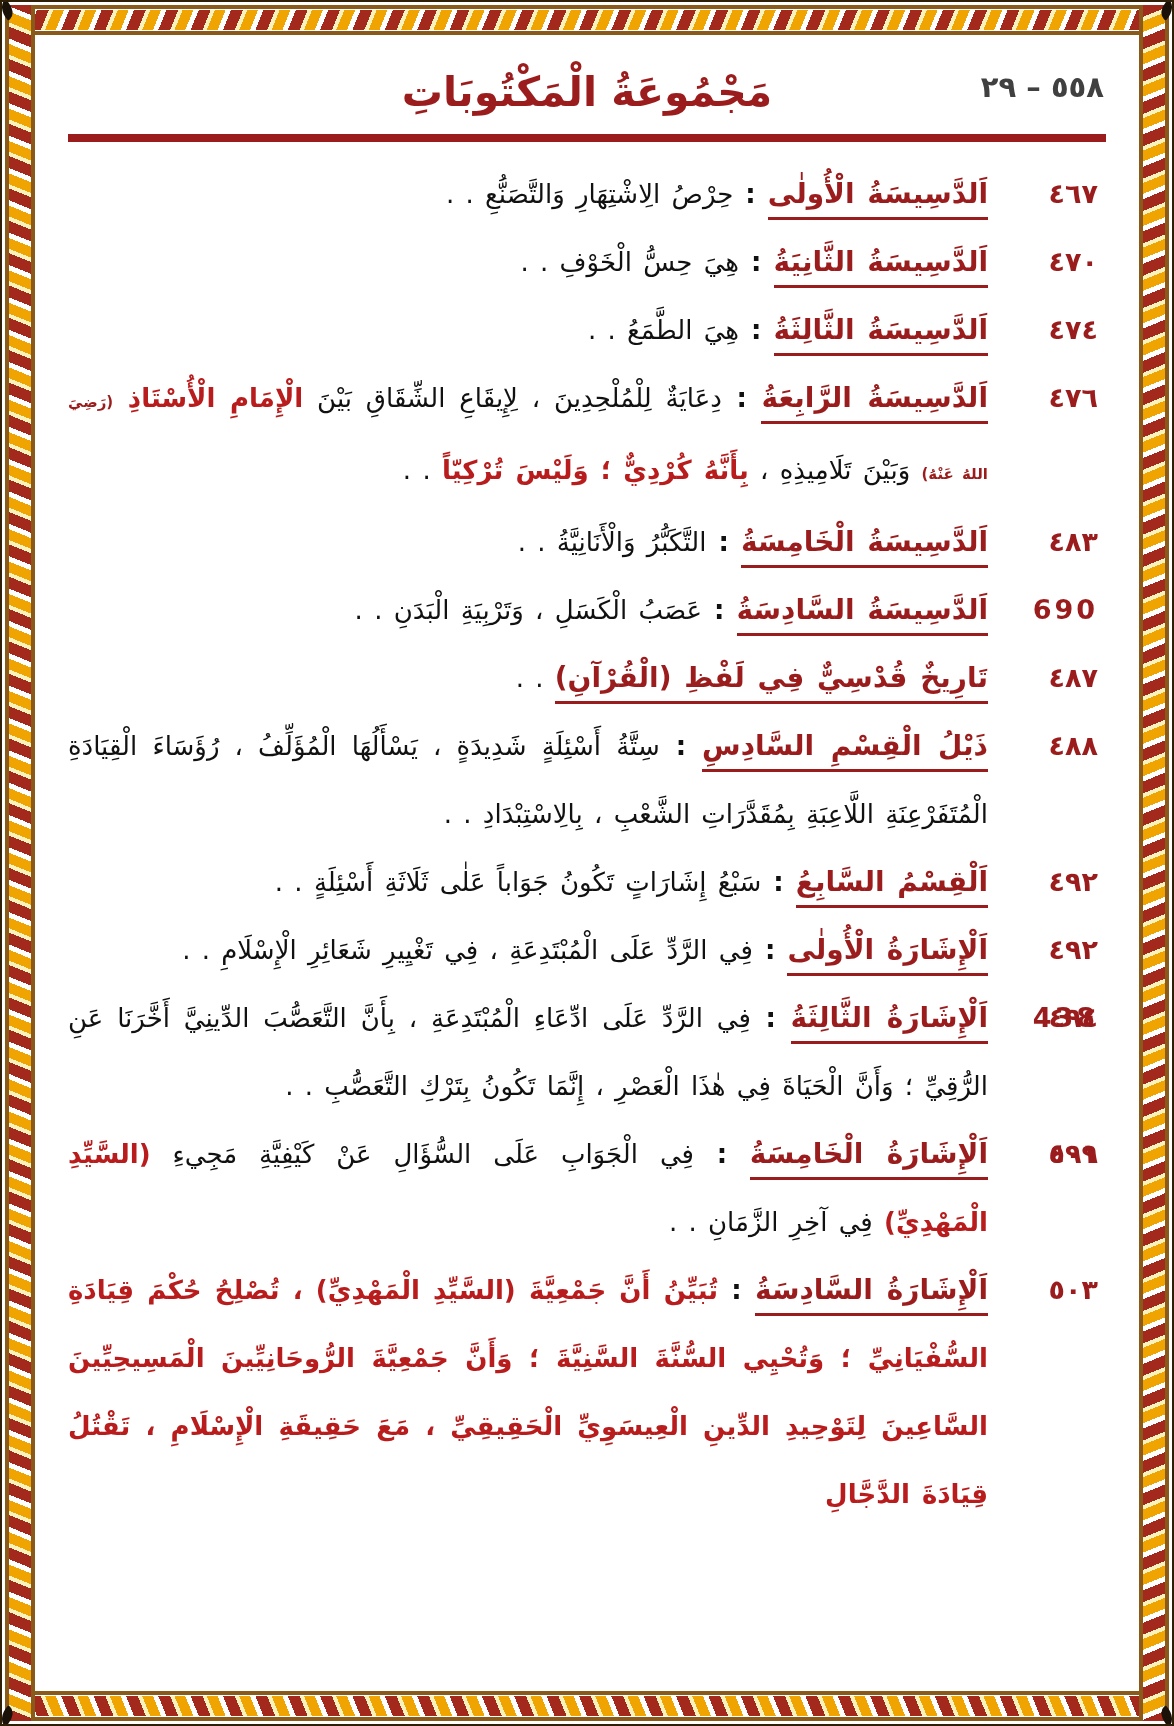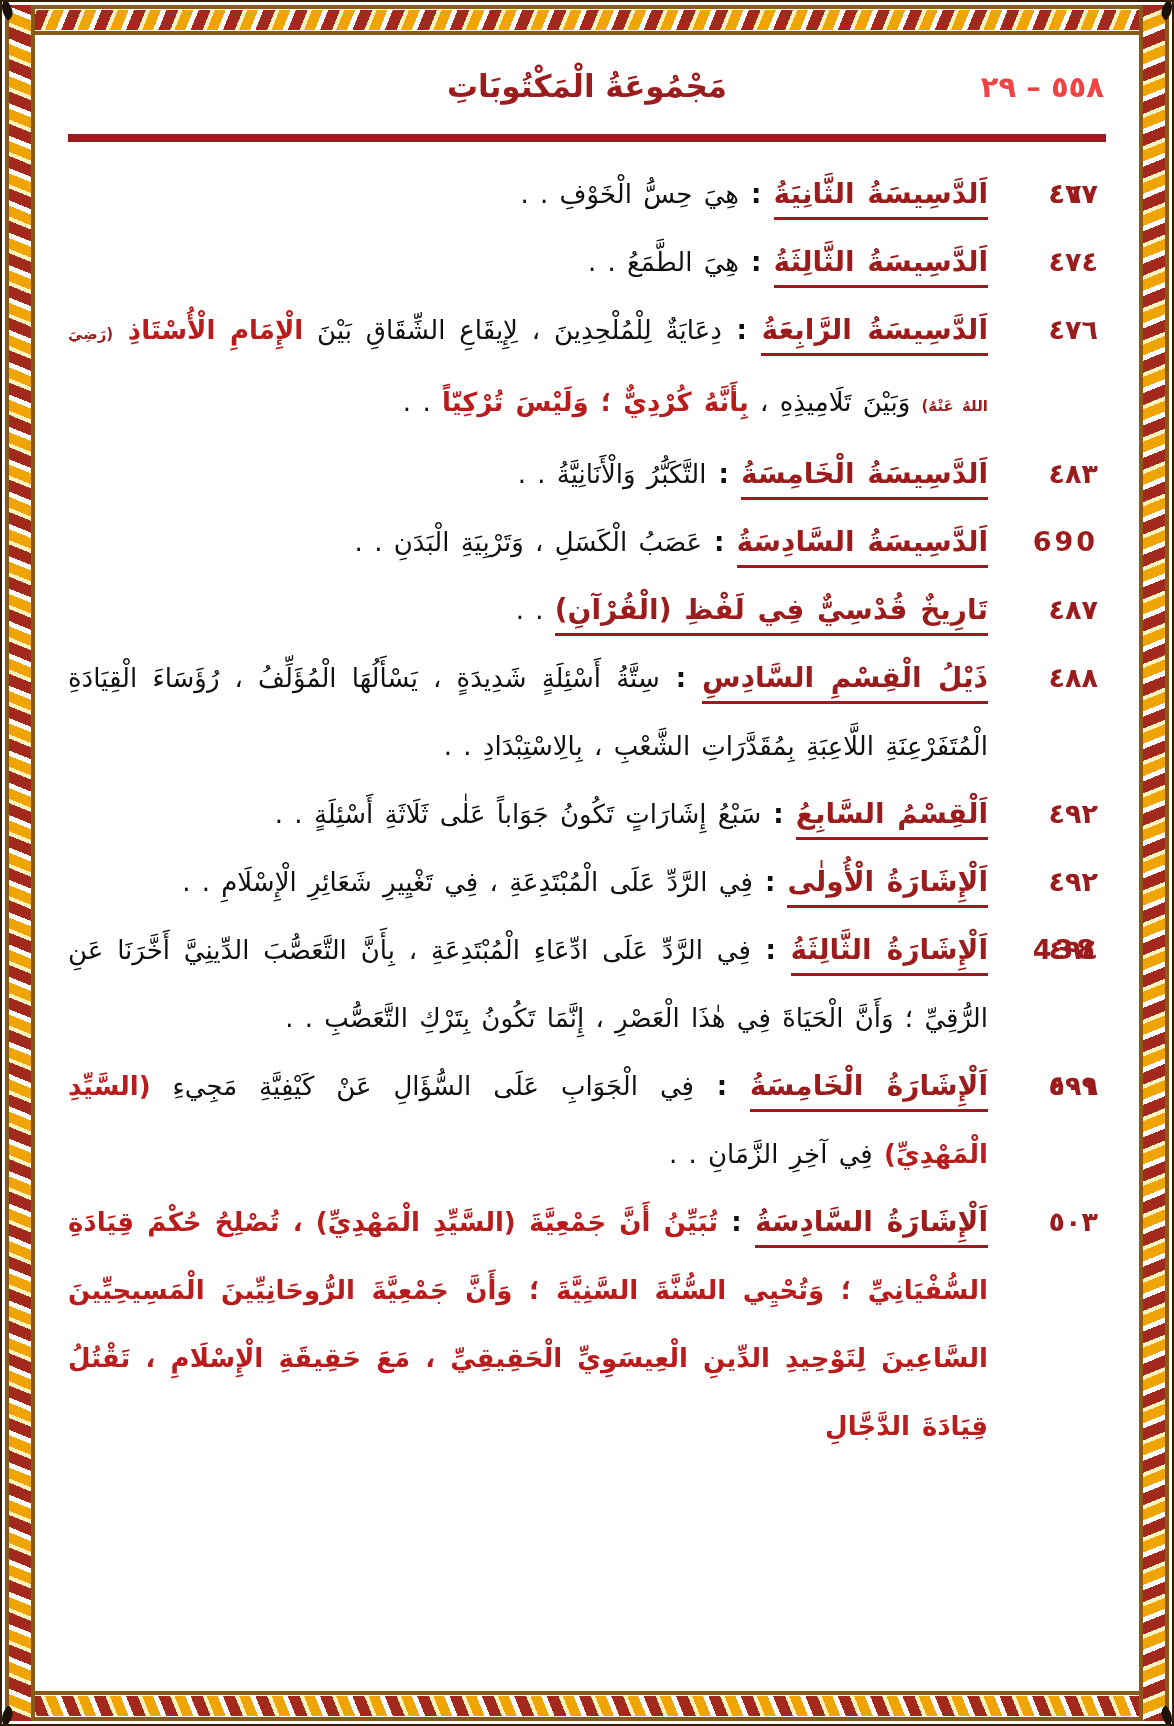--- a/index.html
+++ b/index.html
@@ -39,25 +39,25 @@
 
   
   .content {
     position:absolute; top:34px; bottom:34px; left:36px; right:36px;
     padding:26px 30px 0 30px; direction:rtl;
   }
 
   .header { position:relative; height:58px; }
   .book-title {
     position:absolute; left:50%; transform:translateX(-50%);
-    top:6px; color:#9b1c1c; font-size:31px; font-weight:bold; white-space:nowrap;
+    top:6px; color:#9b1c1c; font-size:41px; font-weight:bold; white-space:nowrap;
   }
   .page-num-header {
     position:absolute; right:2px; top:8px;
-    color:#ef4444; font-size:29px; font-weight:bold; letter-spacing:2px;
+    color:#404040; font-size:29px; font-weight:bold; letter-spacing:2px;
   }
 
   .double-rule {
     margin-top:14px; height:5px;
     border-top:5px solid #9b1c1c; border-bottom:3px solid #9b1c1c;
   }
 
   .toc { margin-top:18px; }
   .entry {
     position:relative; direction:rtl; text-align:justify;
@@ -96,20 +96,21 @@
     <div class="header">
       <div class="page-num-header">٥٥٨ – ٢٩</div>
       <div class="book-title">مَجْمُوعَةُ الْمَكْتُوبَاتِ</div>
     </div>
 
     <div class="double-rule"></div>
 
     <div class="toc">
   <div class="entry">
     <span class="num">٤٦٧</span>
+    <span class="entry-text"><span class="title">اَلدَّسِيسَةُ الْأُولٰى</span><span class="colon"> : </span><span class="seg black">حِرْصُ الِاشْتِهَارِ وَالتَّصَنُّعِ . .</span></span>
   </div>
 
   <div class="entry">
     <span class="num">٤٧٠</span>
     <span class="entry-text"><span class="title">اَلدَّسِيسَةُ الثَّانِيَةُ</span><span class="colon"> : </span><span class="seg black">هِيَ حِسُّ الْخَوْفِ . .</span></span>
   </div>
 
   <div class="entry">
     <span class="num">٤٧٤</span>
     <span class="entry-text"><span class="title">اَلدَّسِيسَةُ الثَّالِثَةُ</span><span class="colon"> : </span><span class="seg black">هِيَ الطَّمَعُ . .</span></span>

